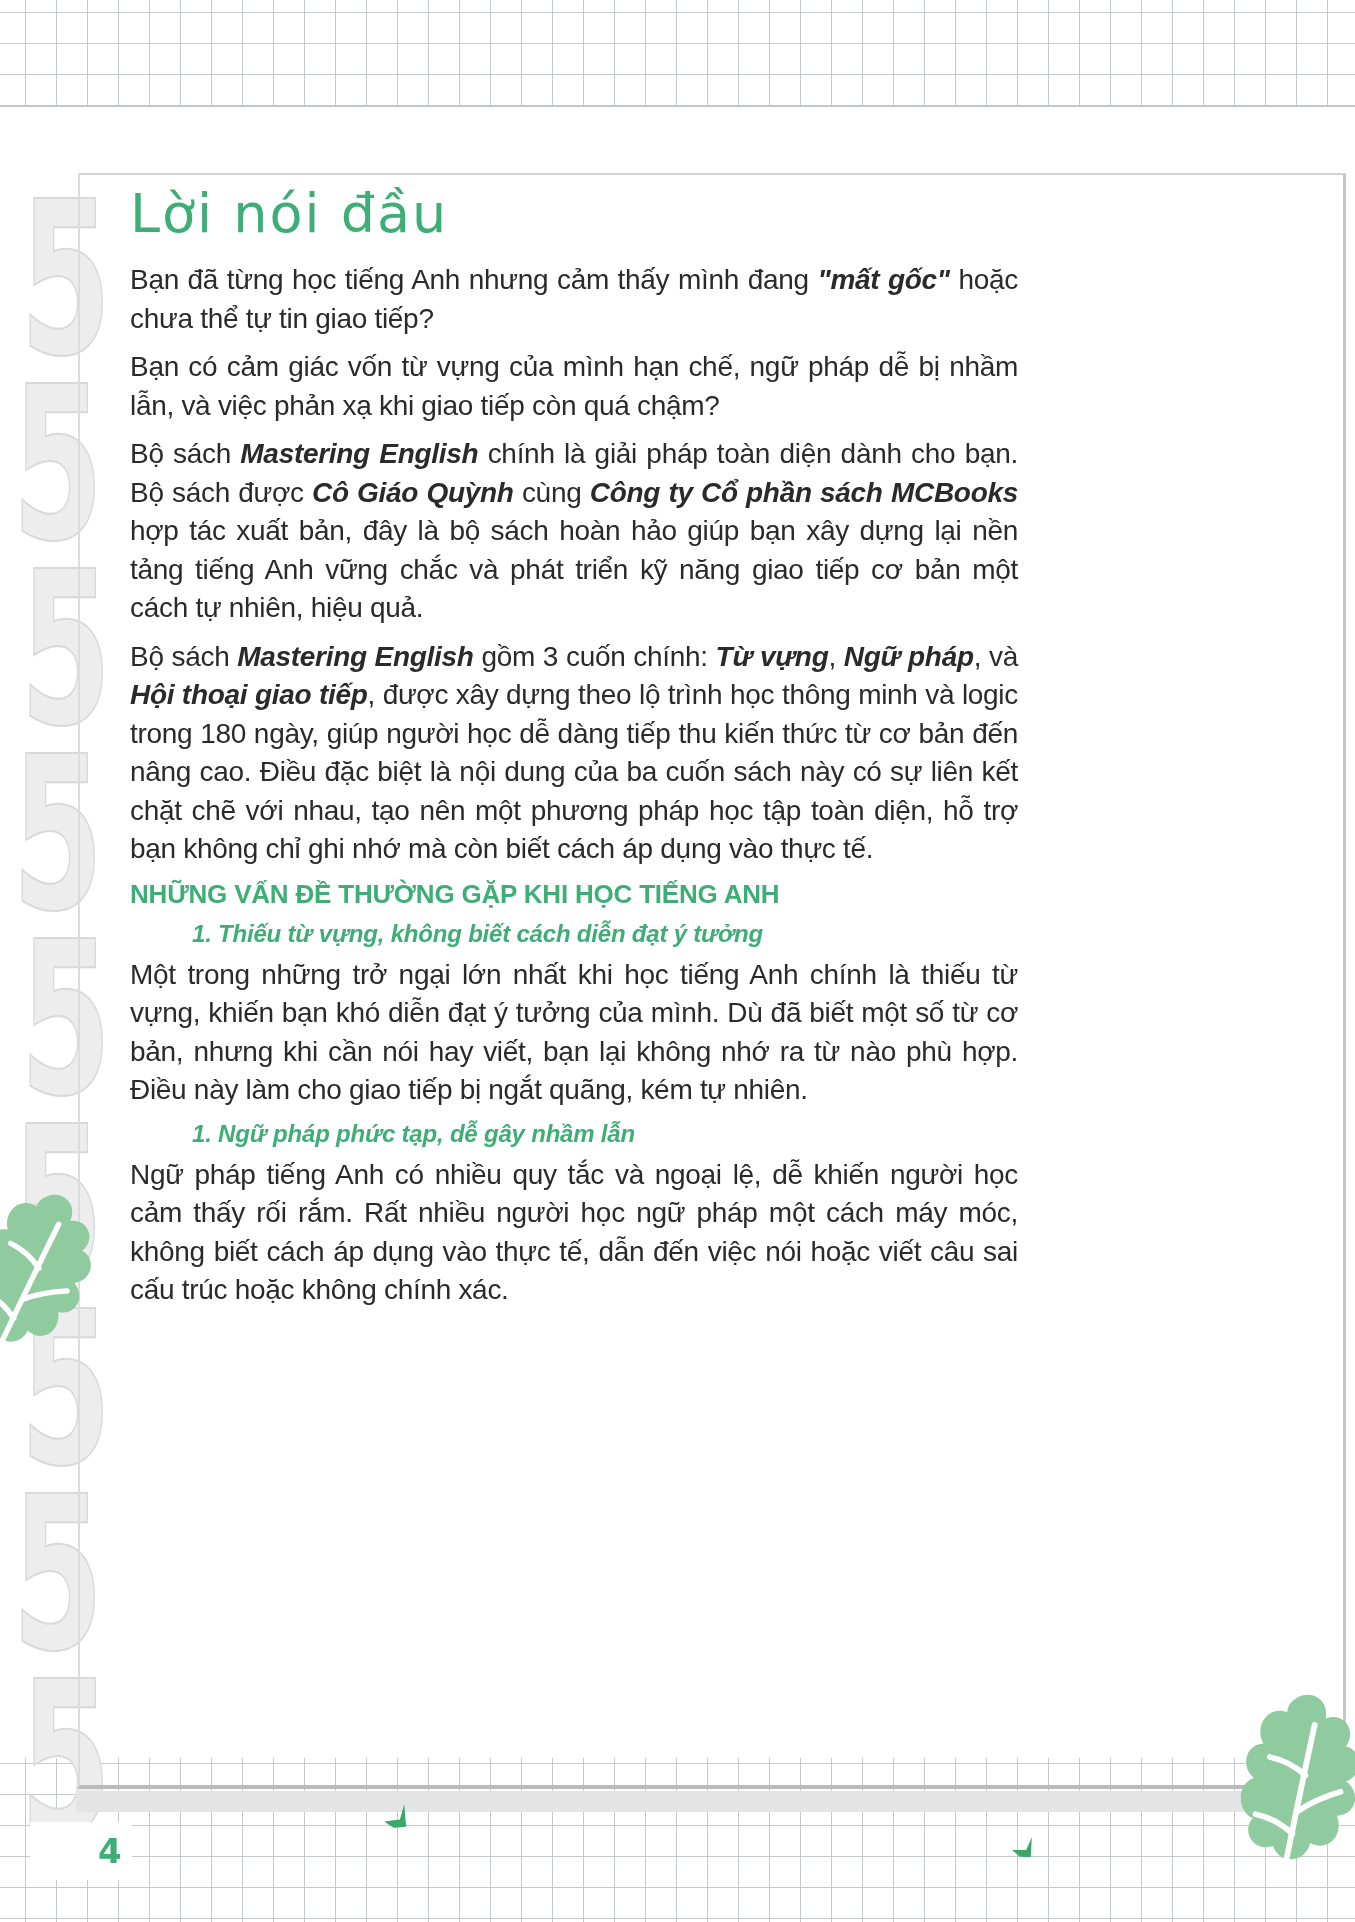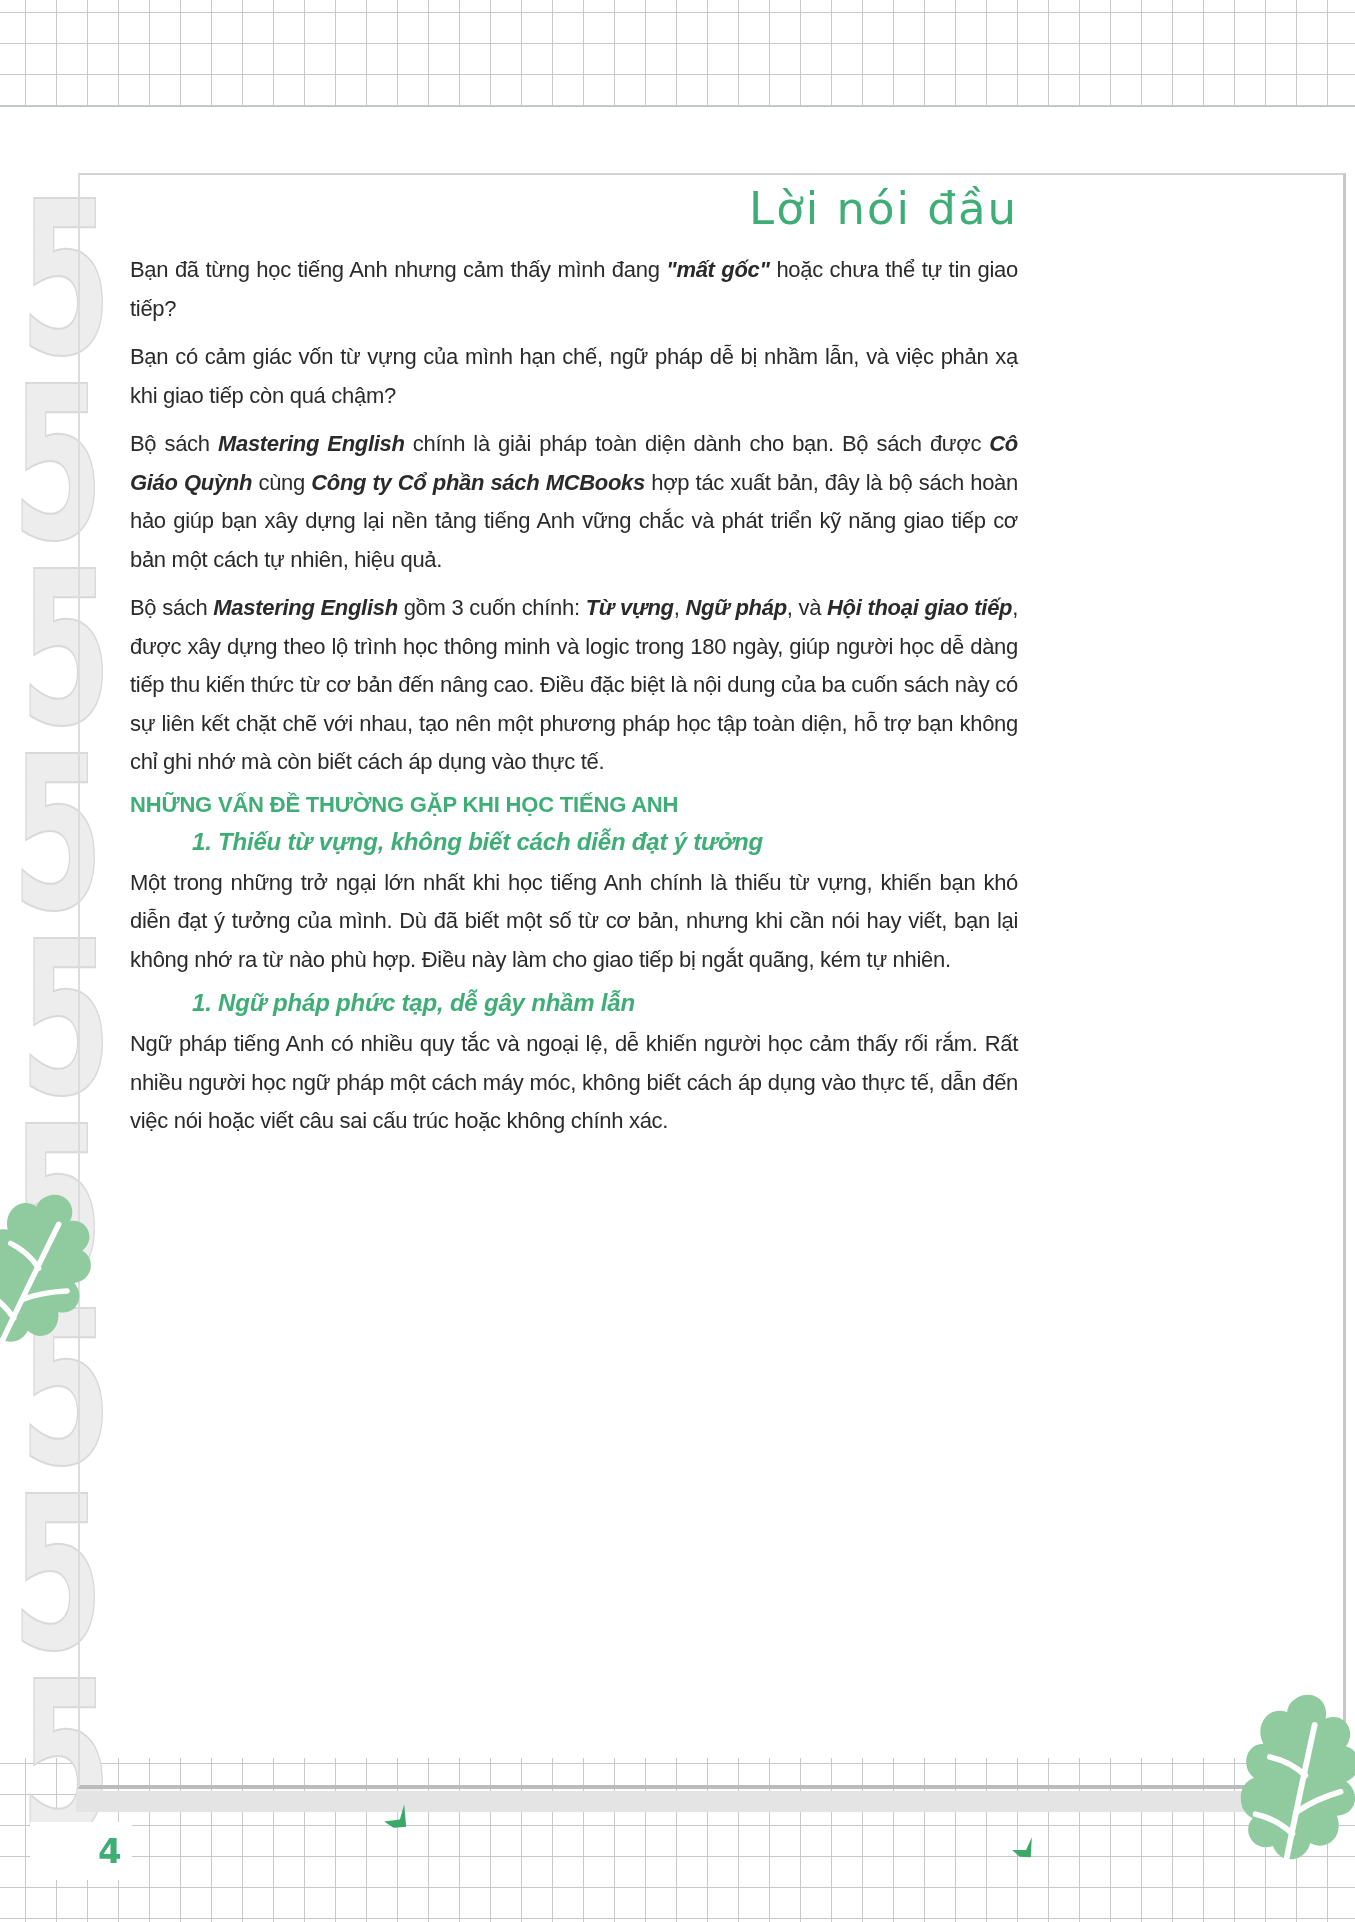--- a/index.html
+++ b/index.html
@@ -43,30 +43,30 @@
     color:#ededed;-webkit-text-stroke:2px #d9d9d9;
     transform:scaleX(0.62);transform-origin:left top;
   }
 
   .text-column{
     position:absolute;left:130px;top:182px;width:888px;z-index:5;
     color:var(--body-text);
   }
   .title{
     font-family:"DejaVu Sans",sans-serif;
-    font-size:45px;font-weight:400;letter-spacing:2px;
-    color:var(--green);text-align:right;margin:0 0 16px 0;
+    font-size:54px;font-weight:400;letter-spacing:2px;
+    color:var(--green);text-align:left;margin:0 0 16px 0;
   }
   p.body-para{
-    font-size:22px;line-height:38.5px;letter-spacing:-0.3px;
+    font-size:28px;line-height:38.5px;letter-spacing:-0.3px;
     text-align:justify;margin:0 0 10px 0;
   }
   p.body-para .bi{font-weight:bold;font-style:italic;}
   .section-heading{
-    font-size:22px;font-weight:bold;color:var(--green);
+    font-size:26px;font-weight:bold;color:var(--green);
     margin:4px 0 10px 0;letter-spacing:-0.2px;
   }
   .sub-heading{
     font-size:24px;font-weight:bold;font-style:italic;color:var(--green);
     margin:8px 0 8px 0;padding-left:62px;letter-spacing:-0.2px;
   }
 
   .pagenum-box{
     position:absolute;left:30px;top:1822px;width:102px;height:58px;
     background:#ffffff;z-index:4;display:flex;align-items:center;

